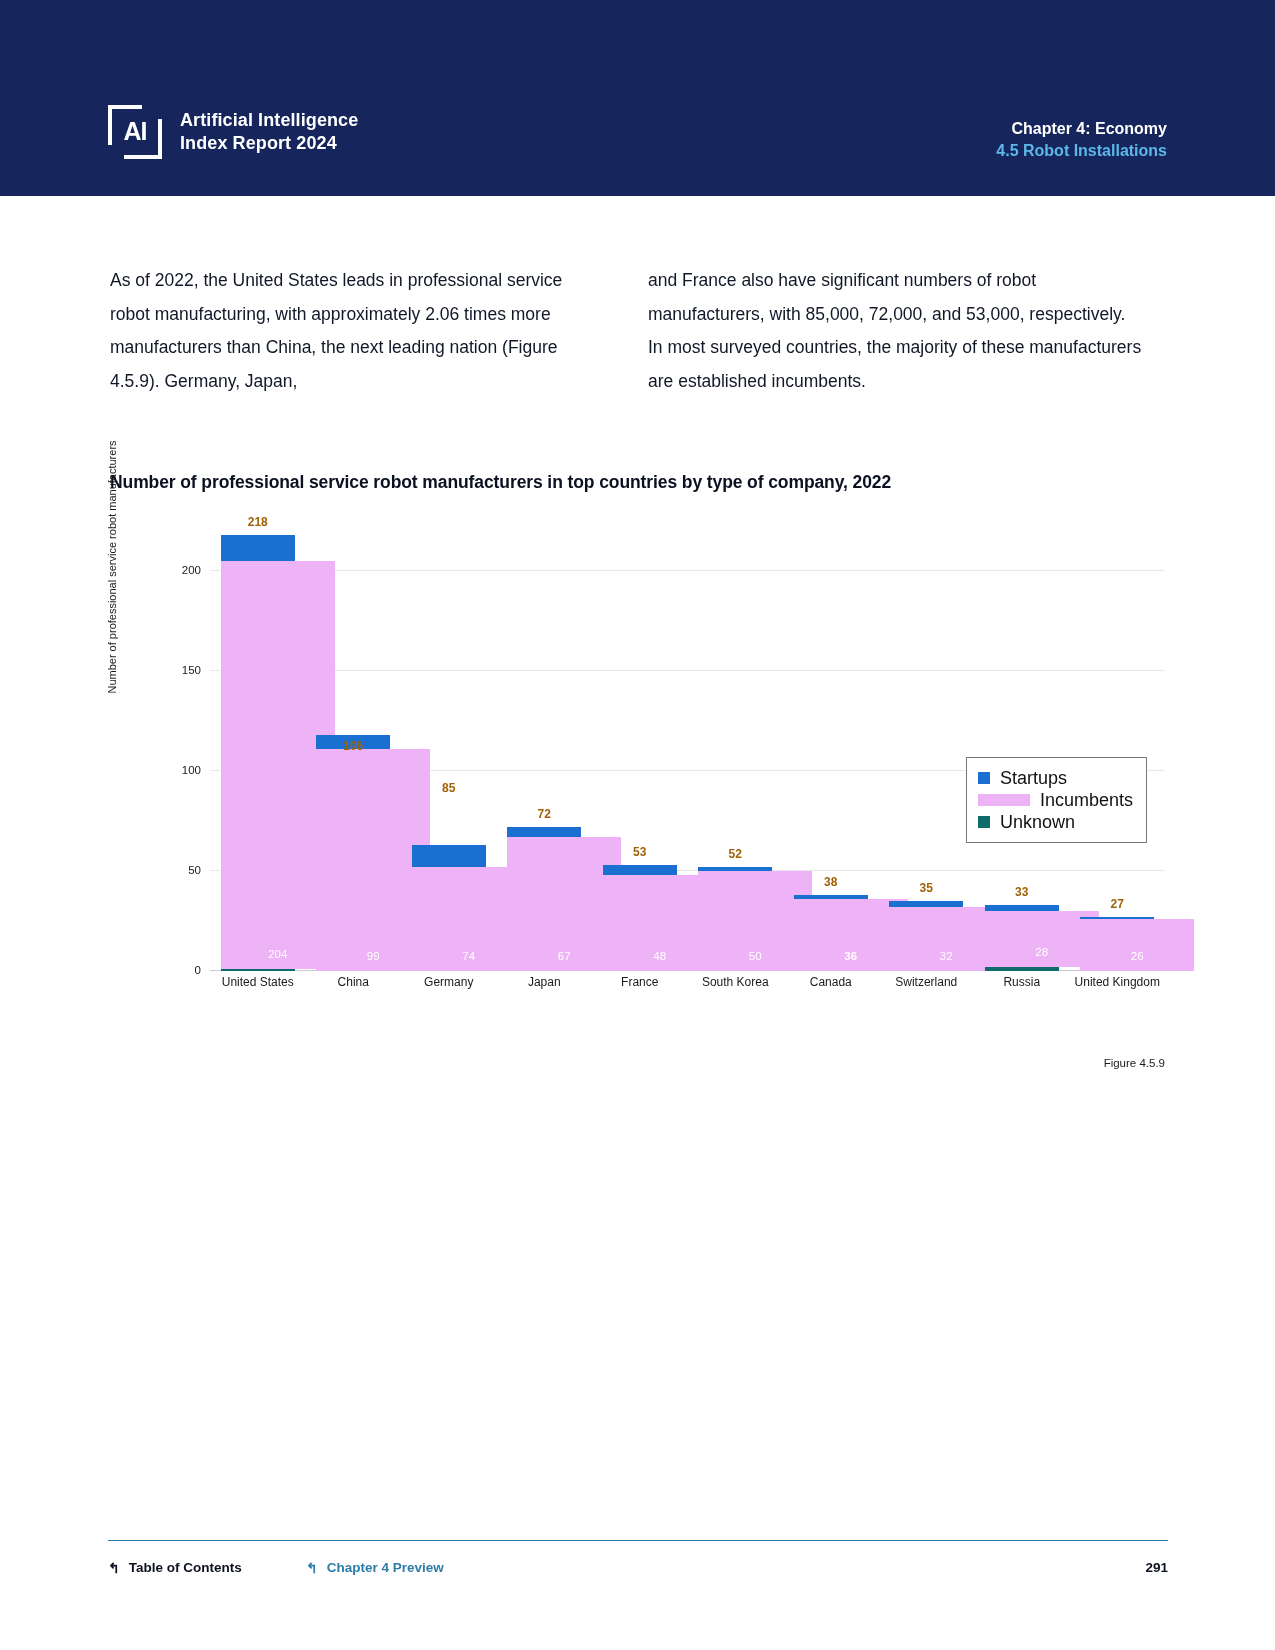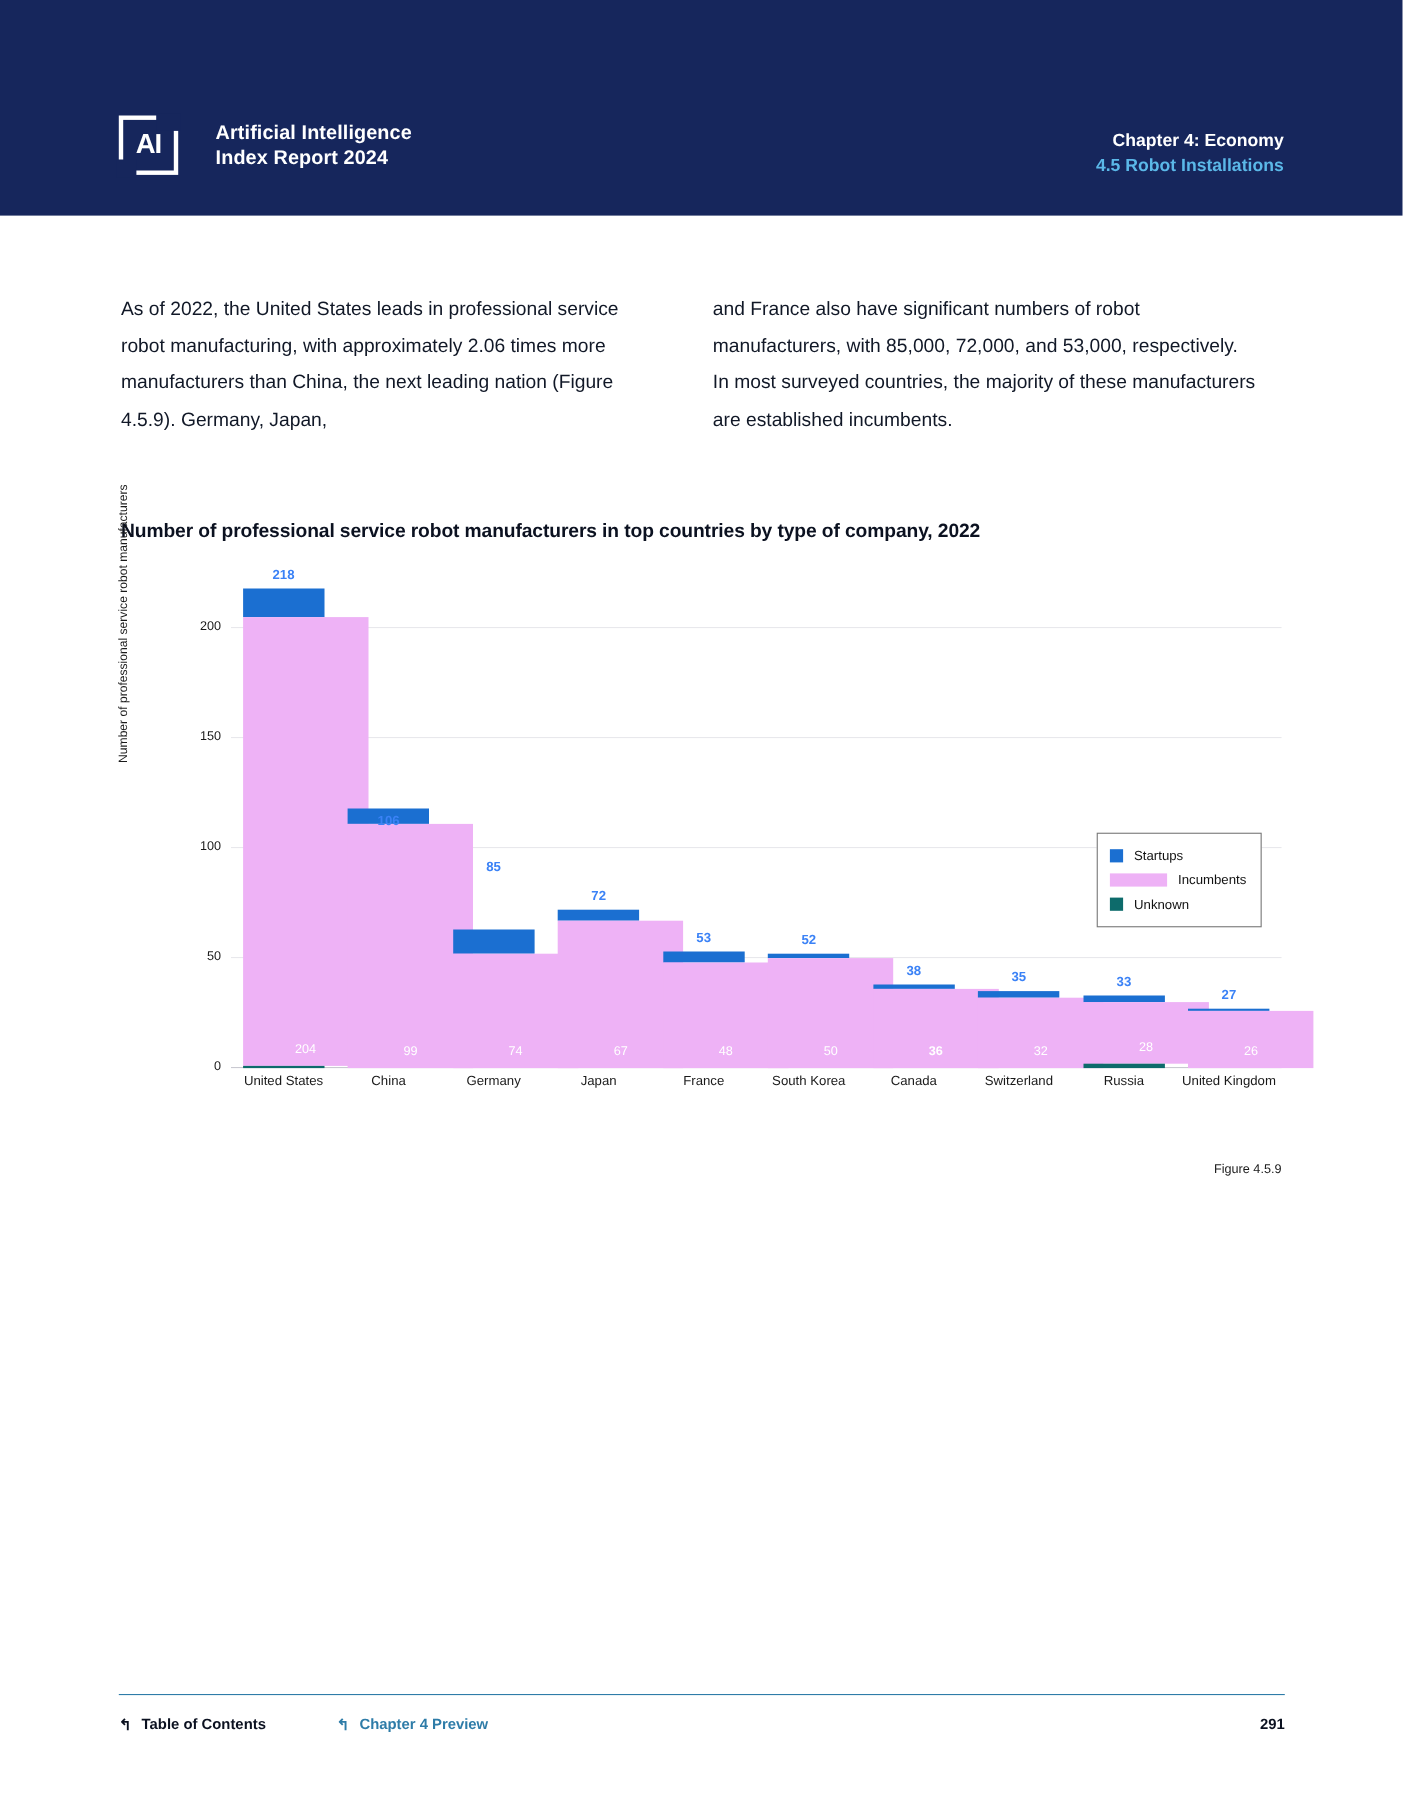--- a/index.html
+++ b/index.html
@@ -28,21 +28,21 @@
     position: absolute;
     left: 108px;
     top: 105px;
     display: flex;
     align-items: center;
   }
   .logo-mark {
     width: 54px;
     height: 54px;
     position: relative;
-    margin-right: 34px;
+    margin-right: 18px;
   }
   .logo-mark .frame {
     position: absolute;
     inset: 0;
     border: 4px solid #ffffff;
   }
   .logo-mark .cut-t {
     position: absolute;
     right: -2px; top: -2px;
     width: 22px; height: 16px;
@@ -208,21 +208,21 @@
     text-align: center;
     font-size: 11.5px;
     color: #ffffff;
   }
   .total-label {
     position: absolute;
     left: 0; right: 0;
     text-align: center;
     font-size: 12px;
     font-weight: bold;
-    color: #3b82f6;
+    color: #a16207;
   }
   .x-labels {
     position: absolute;
     left: 100px;
     top: 466px;
     width: 955px;
     display: flex;
   }
   .x-label {
     flex: 1 1 0;
@@ -244,21 +244,21 @@
     display: flex;
     align-items: center;
     height: 22px;
   }
   .legend-swatch {
     width: 12px;
     height: 12px;
     margin-right: 10px;
   }
   .legend-text {
-    font-size: 12px;
+    font-size: 18px;
     color: #111111;
   }
 
   .figure-caption {
     position: absolute;
     right: 0;
     top: 548px;
     font-size: 11.5px;
     color: #1a1a1a;
   }

